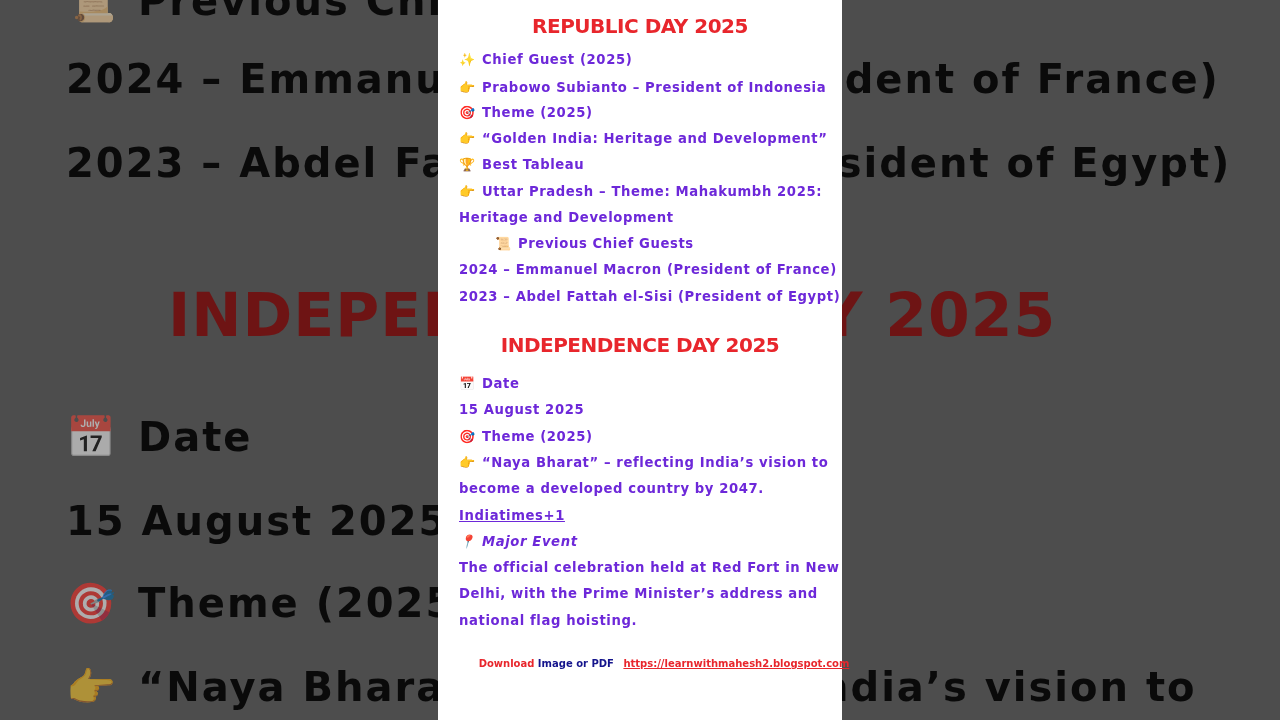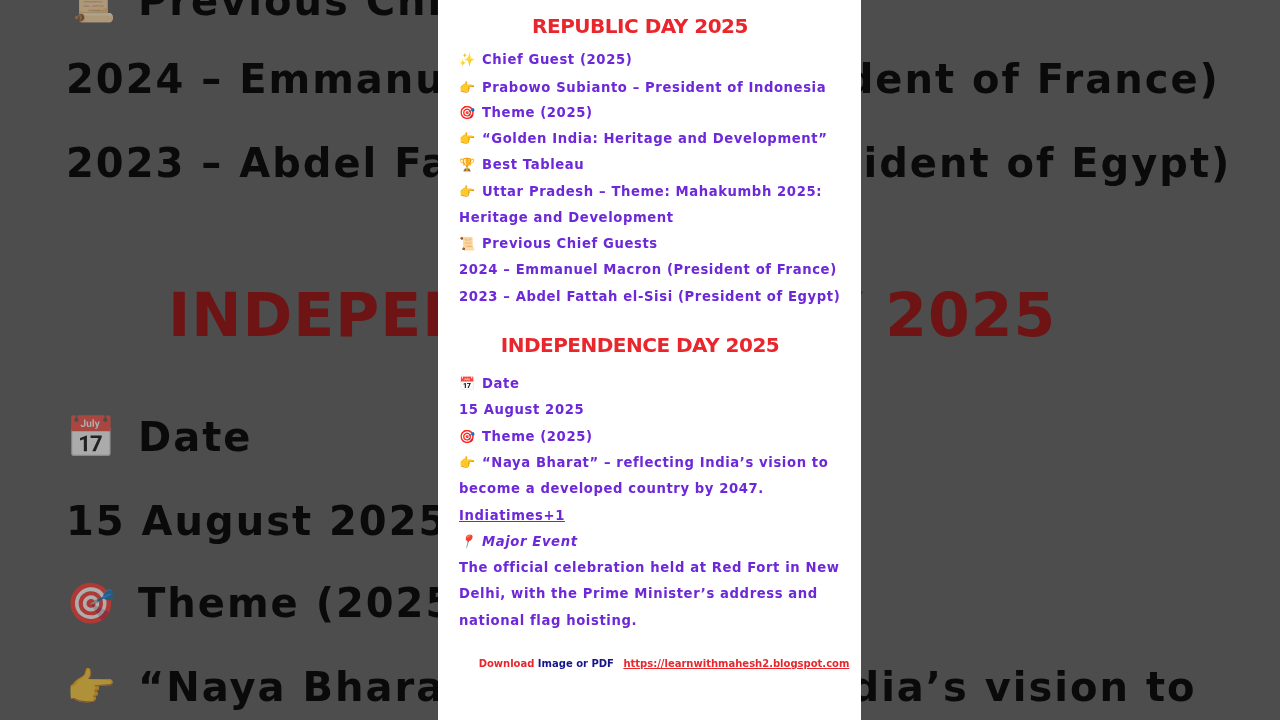--- a/index.html
+++ b/index.html
@@ -3,21 +3,21 @@
 <meta charset="utf-8">
 <style>
   html,body{margin:0;padding:0;}
   body{width:1280px;height:720px;overflow:hidden;background:#4d4d4d;position:relative;font-family:"Liberation Sans",sans-serif;}
   
   .bg{position:absolute;left:0;top:0;width:1280px;height:720px;overflow:hidden;filter:blur(0.6px);}
   .bg-line{position:absolute;left:66px;white-space:nowrap;font-family:"DejaVu Sans",sans-serif;font-weight:bold;font-size:40px;color:#0a0a0a;letter-spacing:2px;}
   .bg-head{position:absolute;left:168px;top:280px;white-space:nowrap;font-family:"DejaVu Sans",sans-serif;font-weight:900;font-size:60px;color:#6e1414;letter-spacing:1px;}
   .bg-ic{display:inline-block;width:50px;margin-right:22px;text-align:center;opacity:.55;}
   
-  .card{position:absolute;left:438px;top:0;width:404px;height:720px;background:#ffffff;padding-left:19px;}
+  .card{position:absolute;left:438px;top:0;width:404px;height:720px;background:#ffffff;}
   .h{position:absolute;left:0;width:404px;text-align:center;color:#e8262c;font-family:"DejaVu Sans",sans-serif;font-weight:bold;font-size:20px;letter-spacing:-0.5px;}
   .row{position:absolute;left:21px;white-space:nowrap;font-family:"DejaVu Sans",sans-serif;font-weight:bold;font-size:13.2px;color:#6d28d9;letter-spacing:0.6px;}
   .ic{display:inline-block;width:18px;margin-right:5px;font-size:13px;}
   .link-u{text-decoration:underline;}
   .footer{position:absolute;left:0;top:658px;width:452px;text-align:center;font-family:"DejaVu Sans",sans-serif;font-weight:bold;font-size:10px;}
   .f-red{color:#e8262c;}
   .f-blue{color:#14148c;}
   .f-url{color:#e8262c;text-decoration:underline;margin-left:6px;}
 </style>
 </head>
@@ -37,21 +37,21 @@
 <div class="card">
   <div class="h" style="top:14px;">REPUBLIC DAY 2025</div>
 
   <div class="row" style="top:52px;"><span class="ic">✨</span><span>Chief Guest (2025)</span></div>
   <div class="row" style="top:80px;"><span class="ic">👉</span><span>Prabowo Subianto – President of Indonesia</span></div>
   <div class="row" style="top:105px;"><span class="ic">🎯</span><span>Theme (2025)</span></div>
   <div class="row" style="top:131px;"><span class="ic">👉</span><span>“Golden India: Heritage and Development”</span></div>
   <div class="row" style="top:157px;"><span class="ic">🏆</span><span>Best Tableau</span></div>
   <div class="row" style="top:184px;"><span class="ic">👉</span><span>Uttar Pradesh – Theme: Mahakumbh 2025:</span></div>
   <div class="row" style="top:210px;">Heritage and Development</div>
-  <div class="row" style="top:236px;"><span class="ic">📜</span><span>Previous Chief Guests</span></div>
+  <div class="row" style="top:236px;margin-left:36px;"><span class="ic">📜</span><span>Previous Chief Guests</span></div>
   <div class="row" style="top:262px;">2024 – Emmanuel Macron (President of France)</div>
   <div class="row" style="top:289px;">2023 – Abdel Fattah el-Sisi (President of Egypt)</div>
 
   <div class="h" style="top:333px;">INDEPENDENCE DAY 2025</div>
 
   <div class="row" style="top:376px;"><span class="ic">📅</span><span>Date</span></div>
   <div class="row" style="top:402px;">15 August 2025</div>
   <div class="row" style="top:429px;"><span class="ic">🎯</span><span>Theme (2025)</span></div>
   <div class="row" style="top:455px;"><span class="ic">👉</span><span>“Naya Bharat” – reflecting India’s vision to</span></div>
   <div class="row" style="top:481px;">become a developed country by 2047.</div>

